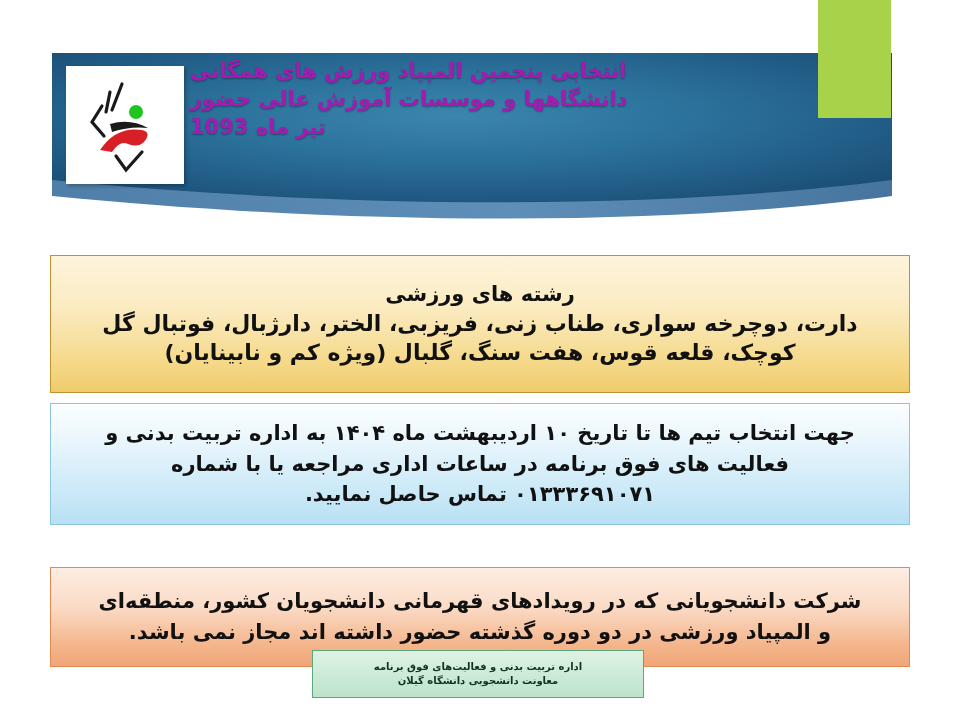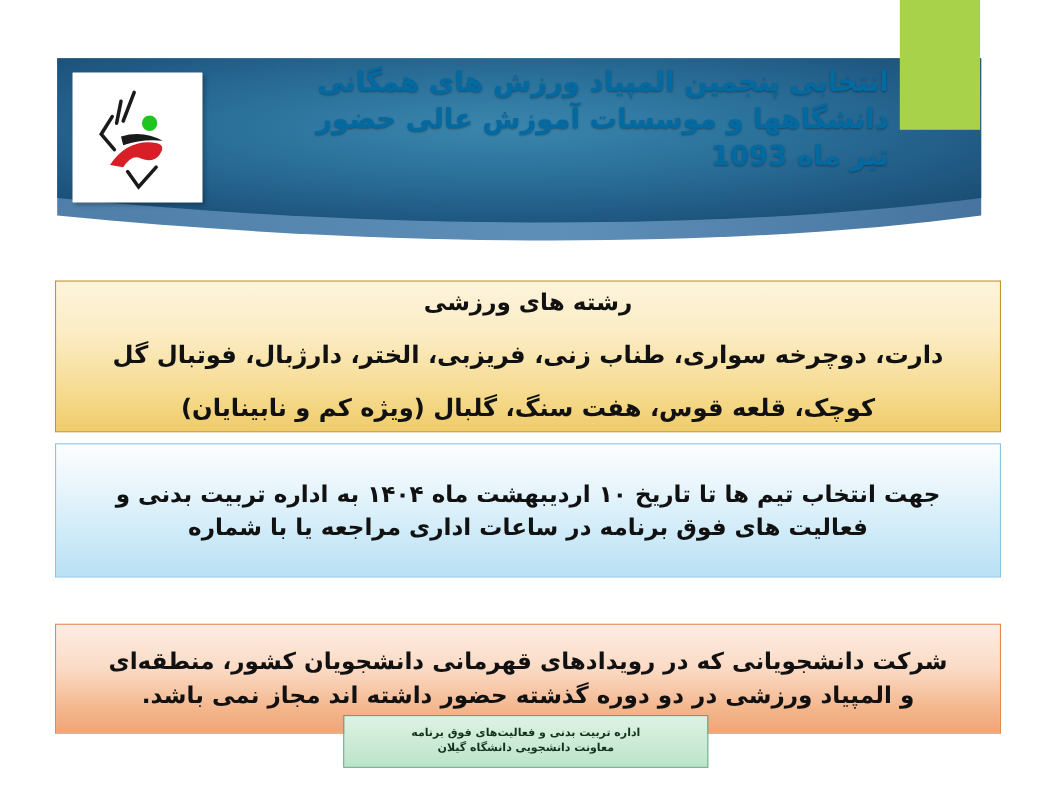--- a/index.html
+++ b/index.html
@@ -58,24 +58,24 @@
     box-shadow: 2px 2px 4px rgba(0,0,0,0.28);
   }
   .logo-box svg { display: block; }
 
   .banner-title {
     position: absolute;
     left: 190px;
     top: 58px;
     width: 618px;
     z-index: 6;
-    text-align: right;
-    color: #0369a1;
+    text-align: left;
+    color: #a21caf;
     font-weight: bold;
-    font-size: 25px;
+    font-size: 21px;
     line-height: 1.33;
     direction: rtl;
     text-shadow: 0 1px 2px rgba(0,0,0,0.35);
   }
   .banner-title div { white-space: nowrap; }
 
   
   .box {
     position: absolute;
     left: 50px;
@@ -95,21 +95,20 @@
   }
 
   .box-sports {
     top: 255px;
     height: 138px;
     border: 1px solid #BE9430;
     background: linear-gradient(to bottom, #FDF4DC 0%, #FBECC4 35%, #F5D98A 78%, #EFCB6A 100%);
     font-size: 22px;
     line-height: 1.32;
     padding: 6px 10px;
-    justify-content: space-between;
   }
   .box-sports .heading { font-size: 21px; }
 
   .box-deadline {
     top: 403px;
     height: 122px;
     border: 1px solid #8CC4DF;
     background: linear-gradient(to bottom, #FCFEFF 0%, #EAF6FC 30%, #CDEAF8 70%, #B9E0F4 100%);
     font-size: 21px;
     line-height: 1.45;
@@ -204,20 +203,21 @@
 
   <div class="box box-sports">
     <p class="heading">رشته های ورزشی</p>
     <p>دارت، دوچرخه سواری، طناب زنی، فریزبی، الختر، دارژبال، فوتبال گل</p>
     <p>کوچک، قلعه قوس، هفت سنگ، گلبال (ویژه کم و نابینایان)</p>
   </div>
 
   <div class="box box-deadline">
     <p>جهت انتخاب تیم ها تا تاریخ ۱۰ اردیبهشت ماه ۱۴۰۴ به اداره تربیت بدنی و</p>
     <p>فعالیت های فوق برنامه در ساعات اداری مراجعه یا با شماره</p>
+    <p>۰۱۳۳۳۶۹۱۰۷۱ تماس حاصل نمایید.</p>
   </div>
 
   <div class="box box-restriction">
     <p>شرکت دانشجویانی که در رویدادهای قهرمانی دانشجویان کشور، منطقه‌ای</p>
     <p>و المپیاد ورزشی در دو دوره گذشته حضور داشته اند مجاز نمی باشد.</p>
   </div>
 
   <div class="box-footer">
     <p>اداره تربیت بدنی و فعالیت‌های فوق برنامه</p>
     <p>معاونت دانشجویی دانشگاه گیلان</p>

